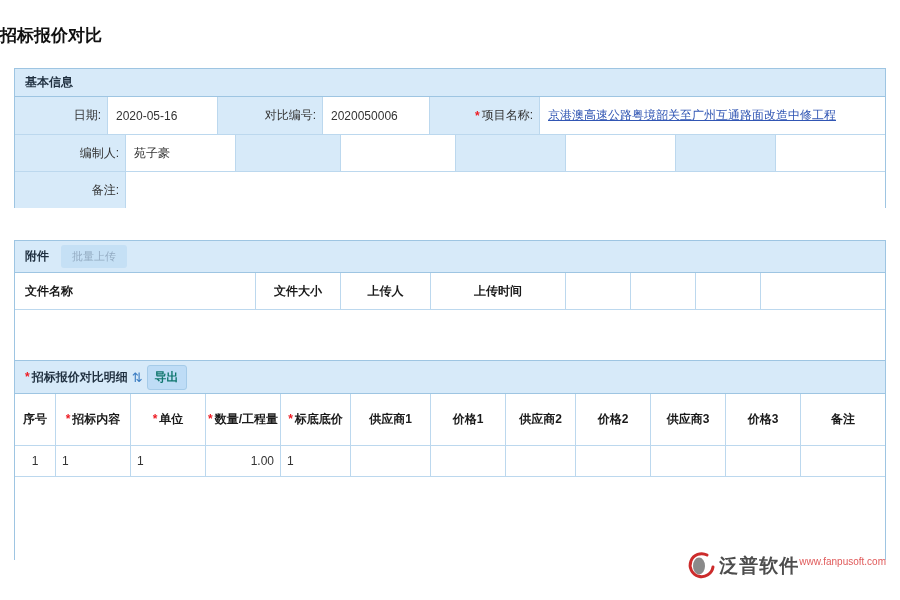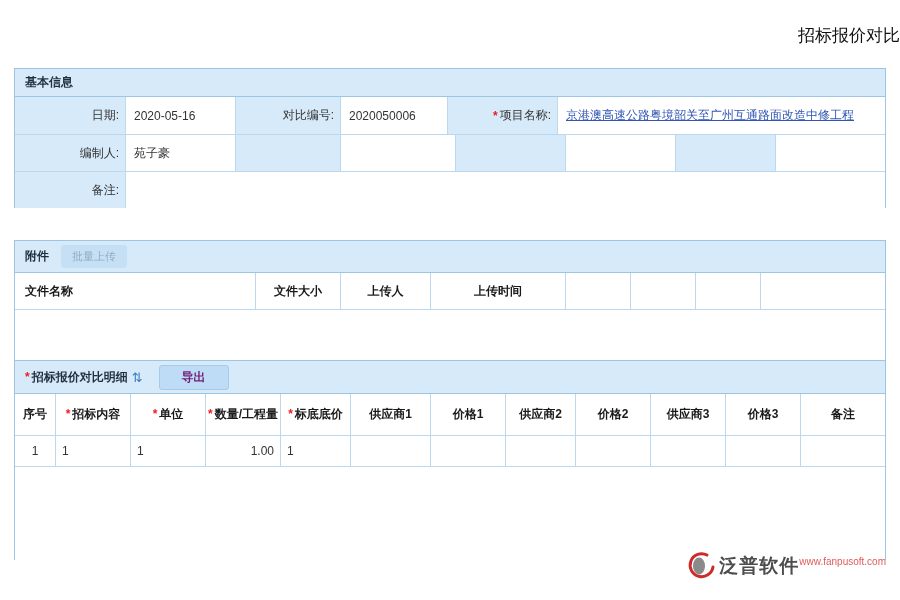--- a/index.html
+++ b/index.html
@@ -3,21 +3,21 @@
 <meta charset="utf-8">
 <style>
   * { margin:0; padding:0; box-sizing:border-box; }
   html,body { width:900px; height:600px; overflow:hidden; }
   body {
     font-family:"Liberation Sans", sans-serif;
     font-size:12px; color:#333; background:#fff; position:relative;
   }
   .page-title {
     position:absolute; top:24px; left:0; width:100%;
-    text-align:right; font-size:17px; font-weight:normal; color:#111;
+    text-align:left; font-size:17px; font-weight:bold; color:#111;
   }
   .panel {
     position:absolute; left:14px; width:872px;
     border:1px solid #9EC5E2; background:#fff;
   }
   .sec-head {
     background:#D7EAF9; border-bottom:1px solid #9EC5E2;
     display:flex; align-items:center; padding:0 10px;
   }
   .sec-title { font-weight:bold; color:#1f2f3f; }
@@ -37,22 +37,22 @@
   .ta-c { justify-content:center; }
   .ta-r { justify-content:flex-end; }
   .req { color:#ED1C24; margin-right:2px; font-weight:bold; }
   .plink { color:#3156B4; text-decoration:underline; cursor:pointer; }
   .btn-upload {
     margin-left:12px; background:#C5E0F5; color:#93ABC2;
     border:none; border-radius:3px; padding:4px 11px;
     font-size:11px; font-family:inherit; cursor:pointer;
   }
   .btn-export {
-    margin-left:16px; background:#BEDCF6; color:#701a75; font-weight:bold;
-    border:1px solid #A5CBE9; border-radius:3px; padding:3px 22px;
+    margin-left:4px; background:#BEDCF6; color:#0f766e; font-weight:bold;
+    border:1px solid #A5CBE9; border-radius:3px; padding:3px 7px;
     font-size:12px; font-family:inherit; cursor:pointer;
   }
   .sort-icon { color:#3A7CC2; font-size:13px; margin-left:4px; cursor:pointer; }
   .blank { background:#fff; }
   .footer-logo {
     position:absolute; right:14px; top:550px;
     display:flex; align-items:center; gap:3px;
   }
   .logo-text { display:flex; flex-direction:row; align-items:flex-start; }
   .brand { font-size:19px; font-weight:bold; color:#4d4d4d; letter-spacing:1px; line-height:1.05; }
@@ -62,21 +62,21 @@
 <body>
 
 <div class="page-title">招标报价对比</div>
 
 <div class="panel" style="top:68px; height:140px;">
   <div class="sec-head" style="height:28px;">
     <span class="sec-title">基本信息</span>
   </div>
 
   <div class="frow" style="height:38px;">
-    <div class="cell lbl" style="width:111px;padding-left:44px;">
+    <div class="cell lbl" style="width:93px;padding-left:44px;">
       <span>日期:</span>
     </div>
     <div class="cell val" style="width:110px;">2020-05-16</div>
     <div class="cell lbl" style="width:105px;">
       <span>对比编号:</span>
     </div>
     <div class="cell val" style="width:107px;">2020050006</div>
     <div class="cell lbl" style="width:110px;">
       <span class="req">*</span>
       <span>项目名称:</span>
@@ -128,21 +128,21 @@
 </div>
 
 <div class="panel" style="top:360px; height:200px;">
   <div class="sec-head" style="height:33px;">
     <span class="req">*</span>
     <span class="sec-title">招标报价对比明细</span>
     <span class="sort-icon">⇅</span>
     <button class="btn-export">导出</button>
   </div>
 
-  <div class="frow" style="height:42px;">
+  <div class="frow" style="height:52px;">
     <div class="cell ch" style="width:41px;">
       <span>序号</span>
     </div>
     <div class="cell ch" style="width:75px;">
       <span class="req">*</span>
       <span>招标内容</span>
     </div>
     <div class="cell ch" style="width:75px;">
       <span class="req">*</span>
       <span>单位</span>

